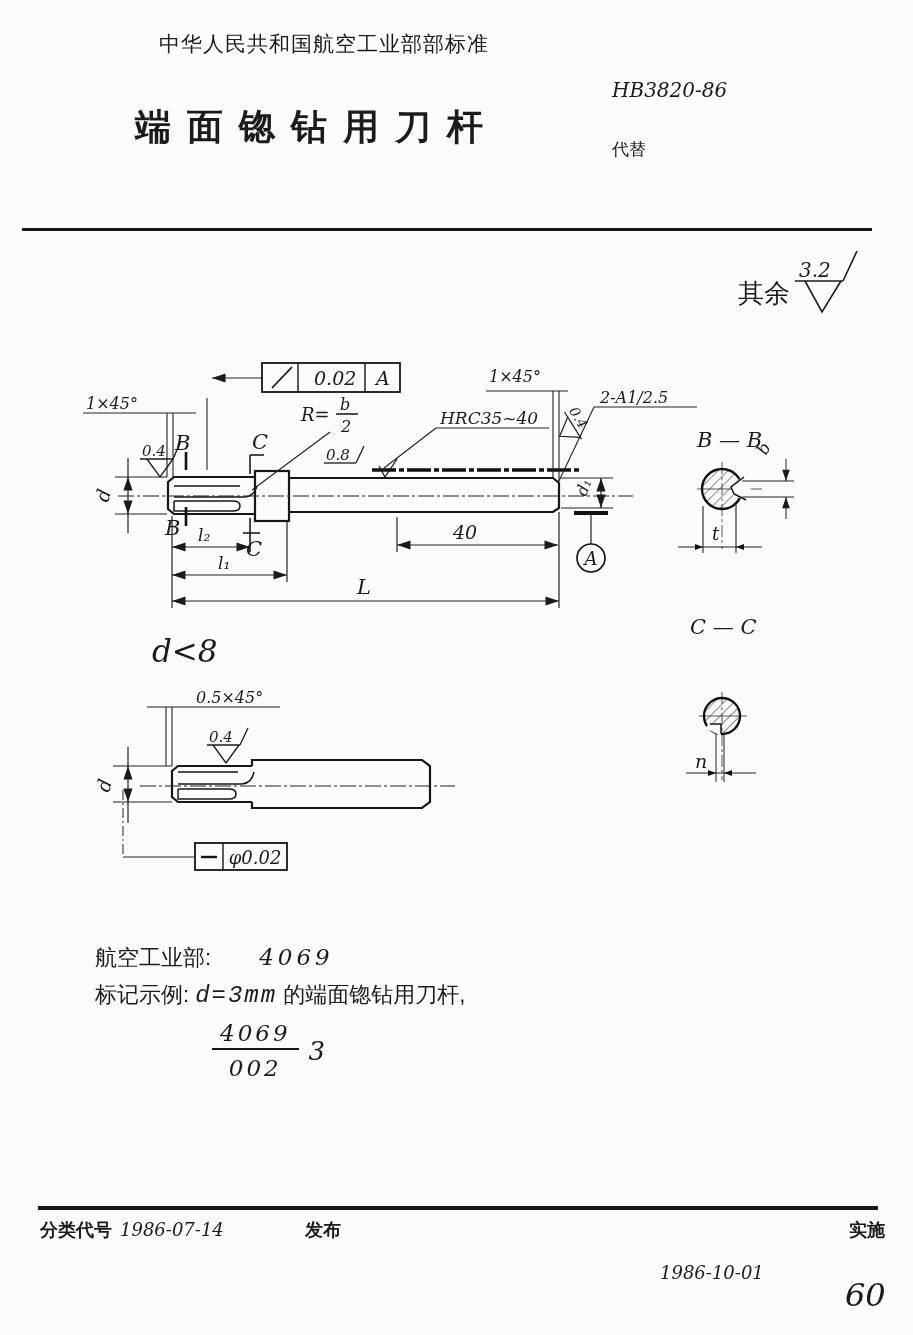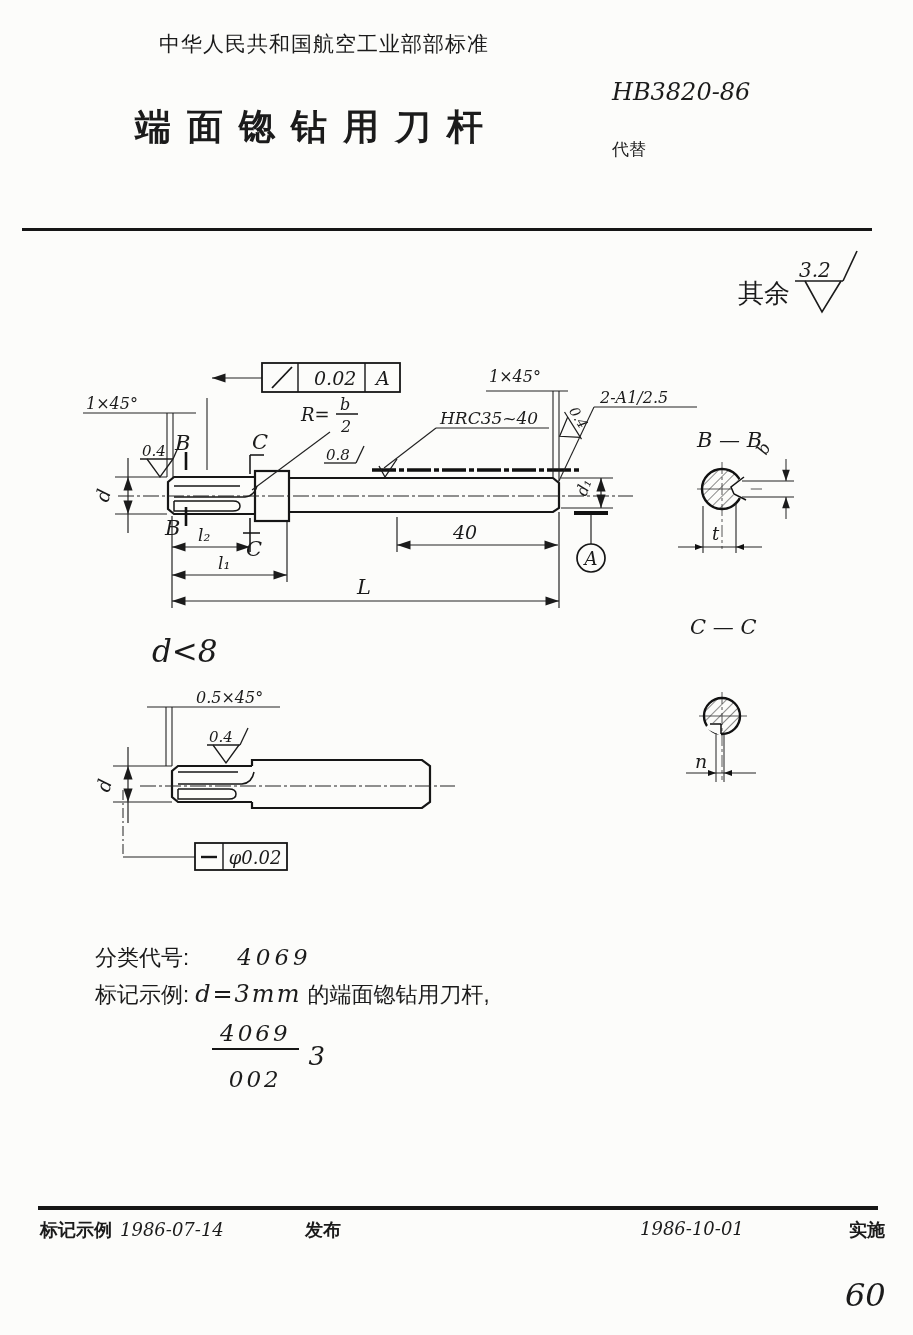--- a/index.html
+++ b/index.html
@@ -6,39 +6,39 @@
   body{
     width:913px;height:1335px;position:relative;
     background:#fcfcfa;color:#1b1b1b;
     font-family:"Liberation Sans","DejaVu Sans",sans-serif;
     overflow:hidden;
   }
   .abs{position:absolute;}
   .cjk{font-family:"Liberation Sans","DejaVu Sans",sans-serif;}
   .hand{font-family:"DejaVu Serif","Liberation Serif",serif;font-style:italic;}
   .hd-name{left:135px;top:30px;font-size:21px;font-weight:400;letter-spacing:1px;margin-left:24px;}
-  .hd-num{left:612px;top:78px;font-size:24px;}
+  .hd-num{left:612px;top:78px;font-size:20px;}
   .hd-title{left:135px;top:103px;font-size:36px;font-weight:600;letter-spacing:16px;}
   .hd-repl{left:612px;top:138px;font-size:17px;}
   .rule-top{left:22px;top:228px;width:850px;height:3px;background:#161616;}
   .cls-row{left:95px;top:943px;font-size:22px;}
   .cls-row .code{margin-left:48px;font-size:23px;letter-spacing:4px;}
   .mark-row{left:95px;top:980px;font-size:22px;}
-  .mark-row .formula{font-size:24px;letter-spacing:2px;margin:0 6px;}
+  .mark-row .formula{font-size:24px;letter-spacing:2px;margin:0 6px;font-family:Liberation Mono, monospace;}
   .frac-row{left:212px;top:1020px;}
   .frac{display:inline-block;text-align:center;vertical-align:middle;}
   .frac .num{display:block;font-size:23px;letter-spacing:3px;padding:0 8px 2px 8px;}
-  .frac .den{display:block;font-size:23px;letter-spacing:3px;border-top:2px solid #161616;padding:16px 8px 0 8px;}
+  .frac .den{display:block;font-size:23px;letter-spacing:3px;border-top:2px solid #161616;padding:5px 8px 0 8px;}
   .frac-size{font-size:26px;margin-left:10px;vertical-align:middle;}
   .rule-bottom{left:38px;top:1206px;width:840px;height:4px;background:#161616;}
   .ft{top:1218px;font-size:18px;}
   .ft-left{left:40px;}
   .ft-left .date{margin-left:8px;}
   .ft-publish{left:305px;font-weight:700;text-align:center;}
-  .ft-date2{left:640px;}
+  .ft-date2{left:660px;margin-top:44px;}
   .ft-impl{left:813px;font-weight:700;margin-left:36px;}
   .pg{left:845px;top:1276px;font-size:32px;}
   svg text{fill:#1b1b1b;}
   .dimtxt{font-family:"DejaVu Serif","Liberation Serif",serif;font-style:italic;}
 </style>
 </head>
 <body>
 
 <div class="abs cjk hd-name">中华人民共和国航空工业部部标准</div>
 <div class="abs hand hd-num">HB3820-86</div>
@@ -283,32 +283,32 @@
       <path d="M123,857 H195" stroke="#222" stroke-width="1.2" fill="none"></path>
       <rect x="195" y="843" width="92" height="27" fill="none" stroke="#161616" stroke-width="1.8"></rect>
       <path d="M223,843 V870" stroke="#161616" stroke-width="1.4"></path>
       <path d="M201,857 H217" stroke="#161616" stroke-width="2.4"></path>
       <text x="255" y="864" font-size="18" text-anchor="middle" class="dimtxt">φ0.02</text>
     </g>
   </g>
 </svg>
 
 <div class="abs cjk cls-row">
-  <span>分类代号:</span><span class="hand code">4069</span>
+  <span>航空工业部:</span><span class="hand code">4069</span>
 </div>
 <div class="abs cjk mark-row">
   <span>标记示例:</span><span class="hand formula">d=3mm</span><span>的端面锪钻用刀杆,</span>
 </div>
 <div class="abs frac-row">
   <span class="frac hand">
     <span class="num">4069</span>
     <span class="den">002</span>
   </span><span class="hand frac-size">3</span>
 </div>
 
 <div class="abs rule-bottom"></div>
 <div class="abs ft ft-left">
-  <span class="cjk" style="font-weight:700">标记示例</span><span class="hand date">1986-07-14</span>
+  <span class="cjk" style="font-weight:700">分类代号</span><span class="hand date">1986-07-14</span>
 </div>
 <div class="abs ft ft-publish cjk">发布</div>
 <div class="abs ft ft-date2 hand">1986-10-01</div>
 <div class="abs ft ft-impl cjk">实施</div>
 <div class="abs hand pg">60</div>
 
 </body></html>

